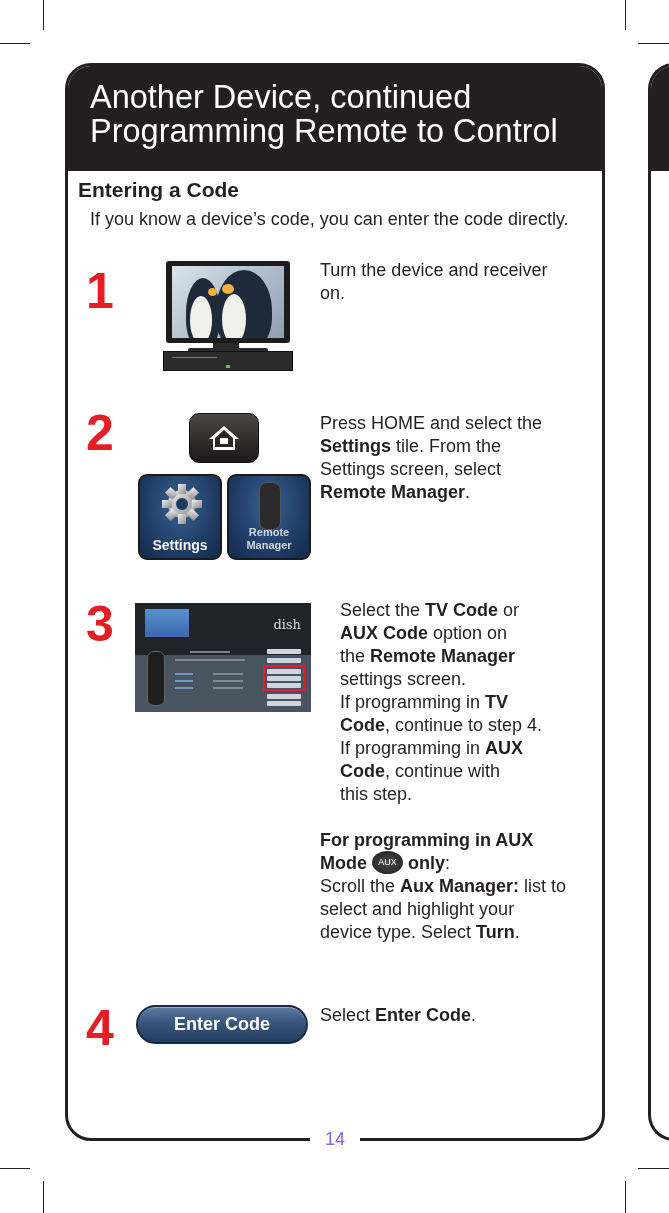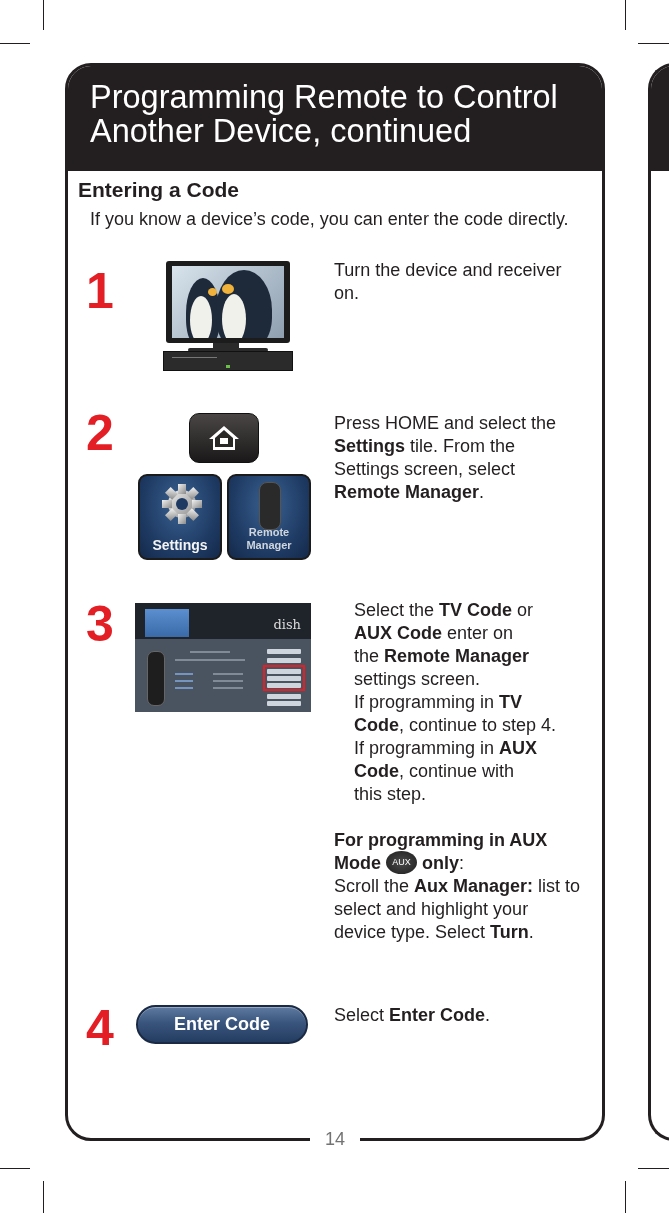--- a/index.html
+++ b/index.html
@@ -18,21 +18,21 @@
     position: absolute; left: 0; top: 0; right: 0; height: 105px;
     background: #231f20; color: #fff; padding: 14px 0 0 22px;
     font-size: 32.5px; line-height: 34px; font-weight: normal;
   }
   .panel-header span { display: block; }
 
   .section-title { position: absolute; left: 10px; top: 112px; font-size: 21px; font-weight: bold; }
   .intro { position: absolute; left: 22px; top: 141px; width: 490px; font-size: 18px; line-height: 24px; }
 
   .step-num { position: absolute; left: 18px; font-size: 50px; font-weight: bold; color: #e31e24; line-height: 50px; }
-  .step-text { position: absolute; left: 266px; width: 250px; font-size: 18px; line-height: 23px; }
+  .step-text { position: absolute; left: 252px; width: 250px; font-size: 18px; line-height: 23px; }
   .step-text b { font-weight: bold; }
 
   
   .tv { position: absolute; left: 98px; top: 195px; width: 124px; height: 82px; background: #1c1c1c; border-radius: 3px; }
   .tv-screen {
     position: absolute; left: 6px; top: 5px; right: 6px; bottom: 5px;
     background: linear-gradient(135deg, #d9e4ec 0%, #b9c7d3 40%, #8f9fb0 100%); overflow: hidden;
   }
   .peng { position: absolute; border-radius: 50% 50% 40% 40%; background: #1e2a3a; }
   .peng-belly { position: absolute; border-radius: 50%; background: #f1f1ec; }
@@ -54,21 +54,21 @@
     background: radial-gradient(ellipse at 50% 35%, #3a6291 0%, #1e3a63 65%, #15294a 100%);
     border: 2px solid #1b1b1b; color: #fff; text-align: center;
   }
   .tile-label { position: absolute; left: 0; right: 0; bottom: 6px; font-size: 14px; font-weight: bold; line-height: 13px; color: #f4f4f4; }
   .tile-label.small { font-size: 11px; color: #cfd6de; }
   .gear { position: absolute; left: 20px; top: 6px; }
   .mini-remote { position: absolute; left: 30px; top: 6px; width: 22px; height: 48px; border-radius: 8px; background: #2a2a2a; border: 1px solid #555; }
 
   
   .screen3 { position: absolute; left: 67px; top: 537px; width: 176px; height: 109px; background: #4a5360; overflow: hidden; }
-  .s3-top { position: absolute; left: 0; top: 0; right: 0; height: 36px; background: #1f232a; }
+  .s3-top { position: absolute; left: 0; top: 0; right: 0; height: 52px; background: #1f232a; }
   .s3-thumb { position: absolute; left: 10px; top: 6px; width: 44px; height: 28px; background: linear-gradient(#5b8fcf, #3a6aa8); }
   .s3-dish { position: absolute; right: 10px; top: 14px; font-size: 13px; color: #ddd; font-family: "DejaVu Serif", serif; }
   .s3-line { position: absolute; height: 2px; background: #8f98a5; opacity: .8; }
   .s3-remote { position: absolute; left: 12px; top: 48px; width: 18px; height: 55px; border-radius: 7px; background: #1e1e1e; border: 1px solid #666; }
   .s3-btn { position: absolute; left: 132px; width: 34px; height: 5px; background: #cfd5dd; border-radius: 1px; }
   .s3-red { position: absolute; left: 128px; top: 62px; width: 42px; height: 26px; border: 2px solid #e31e24; }
 
   
   .aux-badge {
     display: inline-block; width: 31px; height: 23px; border-radius: 50%;
@@ -78,21 +78,21 @@
 
   
   .enter-code {
     position: absolute; left: 68px; top: 939px; width: 172px; height: 39px; border-radius: 20px;
     background: linear-gradient(#5f7aa0 0%, #3a557d 45%, #233c61 100%);
     border: 2px solid #1a2a44; color: #fff; font-size: 18px; font-weight: bold;
     display: flex; align-items: center; justify-content: center; box-shadow: inset 0 1px 0 rgba(255,255,255,.35);
   }
 
   
-  .page-num-wrap { position: absolute; left: 310px; top: 1128px; width: 50px; height: 22px; background: #fff; text-align: center; font-size: 18px; color: #737373; line-height: 22px; }
+  .page-num-wrap { position: absolute; left: 310px; top: 1128px; width: 50px; height: 22px; background: #fff; text-align: center; font-size: 18px; color: #8b5cf6; line-height: 22px; }
 
   
   .next-edge { position: absolute; left: 648px; top: 63px; width: 30px; height: 1078px; border: 3px solid #231f20; border-right: none; border-radius: 26px 0 0 26px; overflow: hidden; }
   .next-edge .hdr { position: absolute; left: 0; top: 0; right: 0; height: 105px; background: #231f20; }
 </style>
 </head>
 <body>
 
 <div class="crop" style="left:43px;top:0;width:1px;height:30px;"></div>
 <div class="crop" style="left:0;top:43px;width:30px;height:1px;"></div>
@@ -102,22 +102,22 @@
 <div class="crop" style="left:0;top:1168px;width:30px;height:1px;"></div>
 <div class="crop" style="left:625px;top:1181px;width:1px;height:32px;"></div>
 <div class="crop" style="left:638px;top:1168px;width:31px;height:1px;"></div>
 
 <div class="next-edge">
     <div class="hdr"></div>
   </div>
 
 <div class="panel">
   <div class="panel-header">
+    <span>Another Device, continued</span>
     <span>Programming Remote to Control</span>
-    <span>Another Device, continued</span>
   </div>
 
   <div class="section-title">Entering a Code</div>
   <div class="intro">If you know a device’s code, you can enter the code directly.</div>
 
   <div class="step-num" style="top:200px;">1</div>
   <div>
     <div class="tv">
       <div class="tv-screen">
         <div class="peng" style="left:14px;top:12px;width:34px;height:70px;"></div>
@@ -196,21 +196,21 @@
     <div class="s3-btn" style="top:55px;"></div>
     <div class="s3-btn" style="top:66px;"></div>
     <div class="s3-btn" style="top:73px;"></div>
     <div class="s3-btn" style="top:80px;"></div>
     <div class="s3-btn" style="top:91px;"></div>
     <div class="s3-btn" style="top:98px;"></div>
     <div class="s3-red"></div>
   </div>
   <div class="step-text" style="top:533px;margin-left:20px;">
     <span>Select the </span><b>TV Code</b><span> or </span><br>
-    <b>AUX Code</b><span> enter on</span><br>
+    <b>AUX Code</b><span> option on</span><br>
     <span>the </span><b>Remote Manager</b><br>
     <span> settings screen.</span><br>
     <span>If programming in </span><b>TV</b><br>
     <b>Code</b><span>, continue to step 4.</span><br>
     <span>If programming in </span><b>AUX</b><br>
     <b>Code</b><span>, continue with</span><br>
     <span>this step.</span>
   </div>
   <div class="step-text" style="top:763px;">
     <b>For programming in AUX Mode</b>

